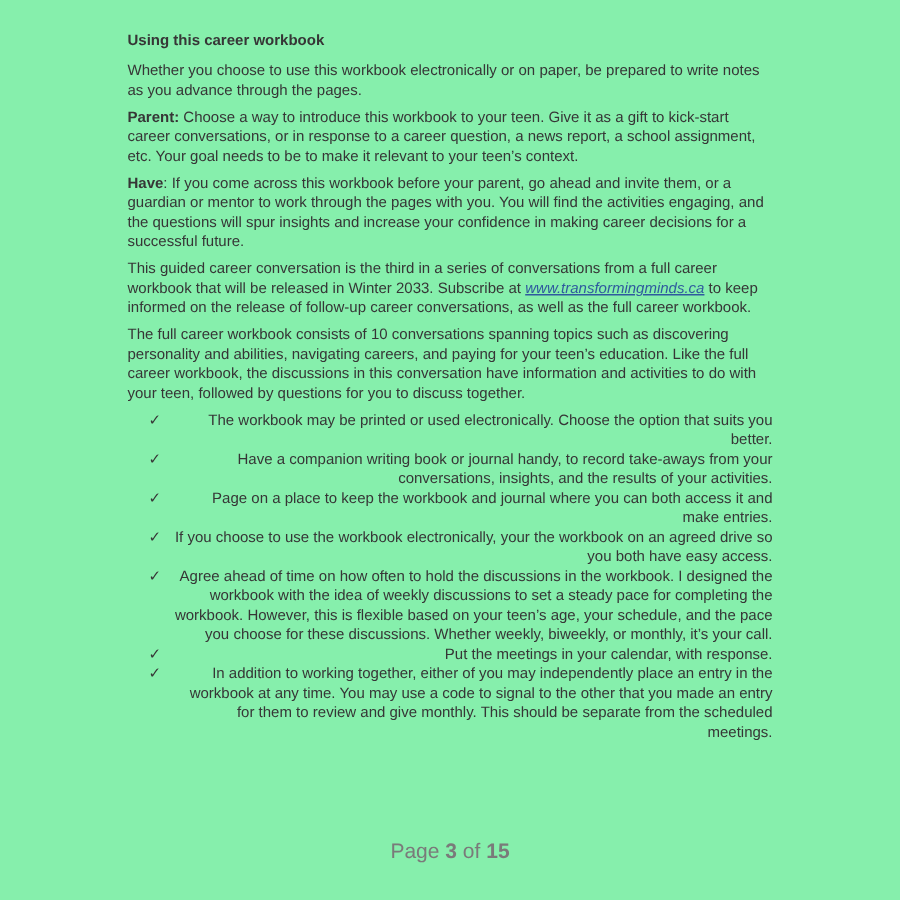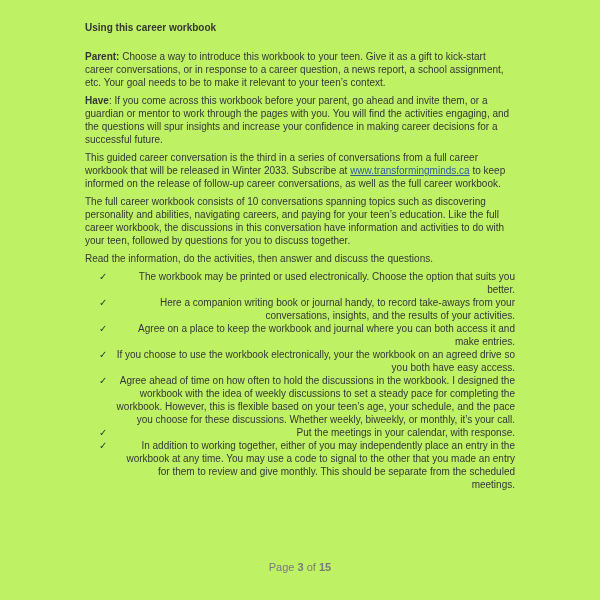--- a/index.html
+++ b/index.html
@@ -1,99 +1,100 @@
 <!DOCTYPE html>
 <html><head>
 <meta charset="utf-8">
 <style>
   html,body{margin:0;padding:0;background:#ffffff;}
   .page{
     position:relative;
     width:600px;height:600px;
-    background:#bef264;
+    background:#86efac;
     overflow:hidden;
     font-family:"Liberation Sans","DejaVu Sans",sans-serif;
     color:#363636;
     font-size:10px;
     line-height:13px;
     -webkit-font-smoothing:antialiased;
   }
   .content{
     position:absolute;
     left:85px;top:21px;
     width:430px;
   }
   h1.doc-heading{
     font-size:10px;
     line-height:13px;
     font-weight:bold;
     margin:0 0 7px 0;
     color:#363636;
   }
   p.doc-par{margin:0 0 5px 0;}
-  p.space-before{margin-top:16px;}
+  p.space-before{margin-top:5px;}
   .lead{font-weight:bold;}
   a.doc-link{
+    font-style:italic;
     text-decoration:underline;
     cursor:pointer;
   }
   .checklist{margin:0;padding:0;list-style:none;}
   .check-item{
     display:flex;
     align-items:flex-start;
     padding-left:14px;
   }
   .check-bullet{
     flex:none;
     width:16px;
     color:#363636;
   }
   .check-text{flex:1;text-align:right;}
   .footer{
     position:absolute;
     left:0;right:0;
     top:561px;
     text-align:center;
-    font-size:11px;
+    font-size:14px;
     line-height:12px;
   }
   .footer .b{font-weight:bold;}
 </style>
 </head>
 <body>
 
 <div class="page">
   <div class="content">
 
     <h1 class="doc-heading">Using this career workbook</h1>
 
+    <p class="doc-par"><span>Whether you choose to use this workbook electronically or on paper, be prepared to write notes as you advance through the pages.</span></p>
 
     <p class="doc-par space-before"><span class="lead">Parent:</span><span> Choose a way to introduce this workbook to your teen. Give it as a gift to kick-start career conversations, or in response to a career question, a news report, a school assignment, etc. Your goal needs to be to make it relevant to your teen’s context.</span></p>
 
     <p class="doc-par"><span class="lead">Have</span><span>: If you come across this workbook before your parent, go ahead and invite them, or a guardian or mentor to work through the pages with you. You will find the activities engaging, and the questions will spur insights and increase your confidence in making career decisions for a successful future.</span></p>
 
     <p class="doc-par"><span>This guided career conversation is the third in a series of conversations from a full career workbook that will be released in Winter 2033. Subscribe at </span><a class="doc-link" style="color:#2f5a9e">www.transformingminds.ca</a><span> to keep informed on the release of follow-up career conversations, as well as the full career workbook.</span></p>
 
     <p class="doc-par"><span>The full career workbook consists of 10 conversations spanning topics such as discovering personality and abilities, navigating careers, and paying for your teen’s education. Like the full career workbook, the discussions in this conversation have information and activities to do with your teen, followed by questions for you to discuss together.</span></p>
 
-    <p class="doc-par"><span>Read the information, do the activities, then answer and discuss the questions.</span></p>
 
 
     <ul class="checklist">
       <li class="check-item">
         <span class="check-bullet">✓</span>
         <span class="check-text">The workbook may be printed or used electronically. Choose the option that suits you better.</span>
       </li>
       <li class="check-item">
         <span class="check-bullet">✓</span>
-        <span class="check-text">Here a companion writing book or journal handy, to record take-aways from your conversations, insights, and the results of your activities.</span>
+        <span class="check-text">Have a companion writing book or journal handy, to record take-aways from your conversations, insights, and the results of your activities.</span>
       </li>
       <li class="check-item">
         <span class="check-bullet">✓</span>
-        <span class="check-text">Agree on a place to keep the workbook and journal where you can both access it and make entries.</span>
+        <span class="check-text">Page on a place to keep the workbook and journal where you can both access it and make entries.</span>
       </li>
       <li class="check-item">
         <span class="check-bullet">✓</span>
         <span class="check-text">If you choose to use the workbook electronically, your the workbook on an agreed drive so you both have easy access.</span>
       </li>
       <li class="check-item">
         <span class="check-bullet">✓</span>
         <span class="check-text">Agree ahead of time on how often to hold the discussions in the workbook. I designed the workbook with the idea of weekly discussions to set a steady pace for completing the workbook. However, this is flexible based on your teen’s age, your schedule, and the pace you choose for these discussions. Whether weekly, biweekly, or monthly, it’s your call.</span>
       </li>
       <li class="check-item">

